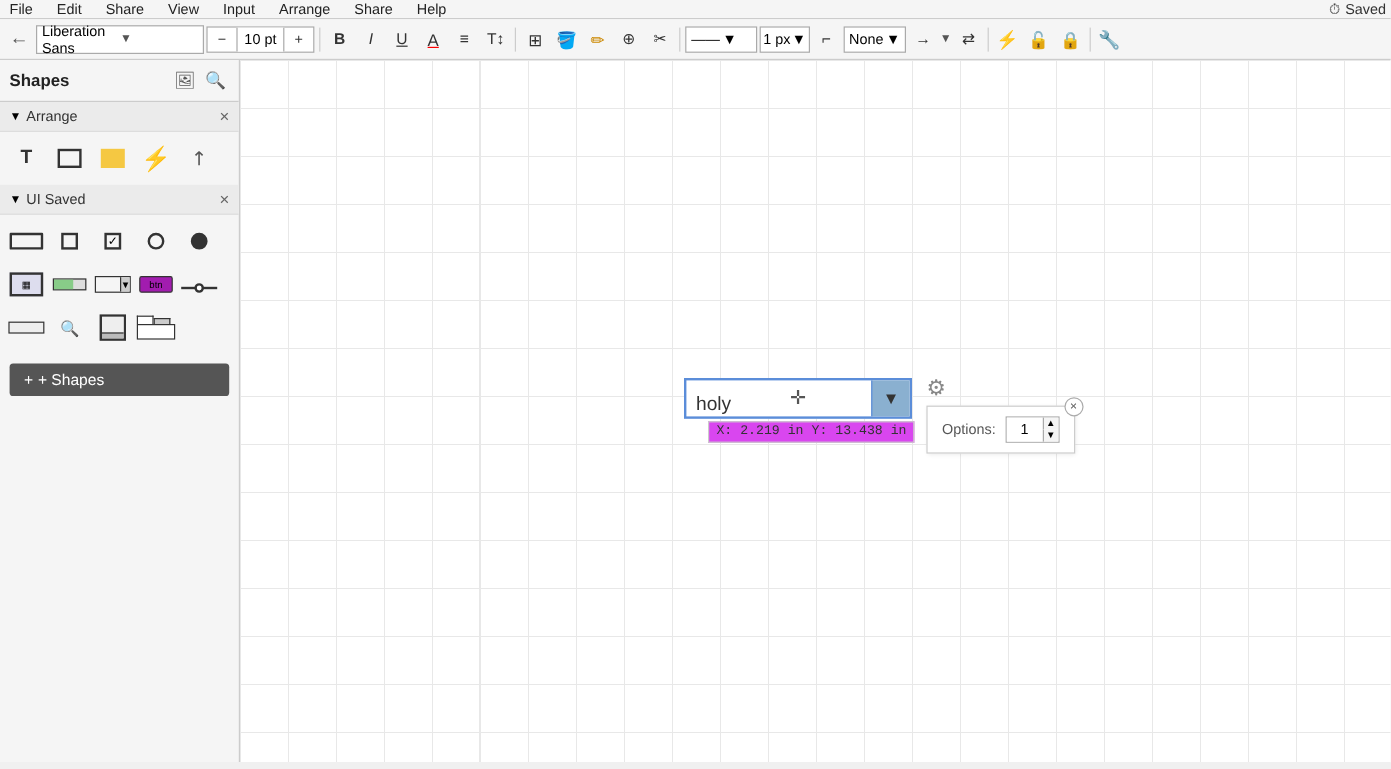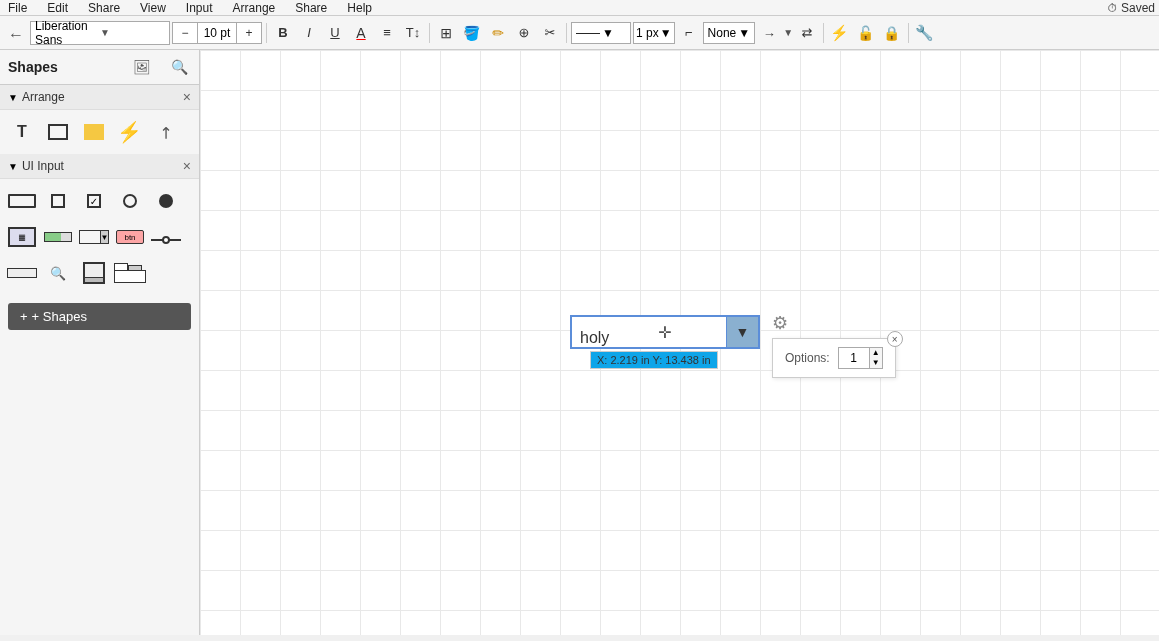--- a/index.html
+++ b/index.html
@@ -156,21 +156,21 @@
       border-right: 1px solid #ccc;
       display: flex;
       flex-direction: column;
       overflow-y: auto;
     }
     .shapes-header {
       display: flex;
       align-items: center;
       padding: 6px 8px;
       border-bottom: 1px solid #ccc;
-      gap: 16px;
+      gap: 4px;
     }
     .shapes-title {
       font-size: 14px;
       font-weight: bold;
       flex: 1;
       color: #222;
     }
     .shapes-icon-btn {
       width: 22px;
       height: 22px;
@@ -289,28 +289,29 @@
     }
     .move-cursor {
       position: absolute;
       top: 50%;
       left: 50%;
       transform: translate(-50%, -50%);
       font-size: 16px;
       color: #555;
     }
     .coord-tooltip {
-      background: #0ea5e9;
+      background: #d946ef;
       border: 1px solid #ccc;
       padding: 2px 6px;
       font-size: 11px;
       color: #333;
       white-space: nowrap;
       margin-top: 2px;
       margin-left: 20px;
+      font-family: Liberation Mono, monospace;
     }
 
     
     .gear-icon-canvas {
       position: absolute;
       top: 262px;
       left: 572px;
       font-size: 18px;
       color: #888;
       cursor: pointer;
@@ -495,21 +496,21 @@
       <div class="shape-item">
         <span style="font-size:20px;color:#3cb;">⚡</span>
       </div>
       <div class="shape-item">
         <span style="font-size:16px;color:#555;display:inline-block;transform:rotate(-45deg);">↗</span>
       </div>
     </div>
 
     <div class="section-header">
       <span style="font-size:10px;margin-right:4px;">▼</span>
-      <span class="section-header-label">UI Input</span>
+      <span class="section-header-label">UI Saved</span>
       <span class="section-close">×</span>
     </div>
     <div class="shapes-grid">
 
       <div class="shape-item">
         <div style="width:28px;height:14px;border:2px solid #333;border-radius:1px;"></div>
       </div>
       <div class="shape-item">
         <div style="width:14px;height:14px;border:2px solid #333;"></div>
       </div>
@@ -531,21 +532,21 @@
             <div style="position:absolute;left:0;top:0;width:60%;height:100%;background:#8c8;"></div>
           </div>
       </div>
       <div class="shape-item">
         <div style="width:30px;height:14px;border:1px solid #333;display:flex;">
             <div style="flex:1;"></div>
             <div style="width:8px;background:#ccc;border-left:1px solid #333;font-size:8px;display:flex;align-items:center;justify-content:center;">▼</div>
           </div>
       </div>
       <div class="shape-item">
-        <div style="width:28px;height:14px;border:1px solid #333;background:#fca5a5;border-radius:2px;display:flex;align-items:center;justify-content:center;font-size:8px;">btn</div>
+        <div style="width:28px;height:14px;border:1px solid #333;background:#a21caf;border-radius:2px;display:flex;align-items:center;justify-content:center;font-size:8px;">btn</div>
       </div>
       <div class="shape-item">
         <div style="position:relative;width:30px;height:10px;margin-top:5px;">
           <div style="position:absolute;top:4px;left:0;right:0;height:2px;background:#333;"></div>
           <div style="position:absolute;top:1px;left:50%;width:8px;height:8px;background:#fff;border:2px solid #333;border-radius:50%;transform:translateX(-50%);"></div>
         </div>
       </div>
 
       <div class="shape-item">
         <div style="width:30px;height:10px;border:1px solid #333;background:#eee;"></div>

